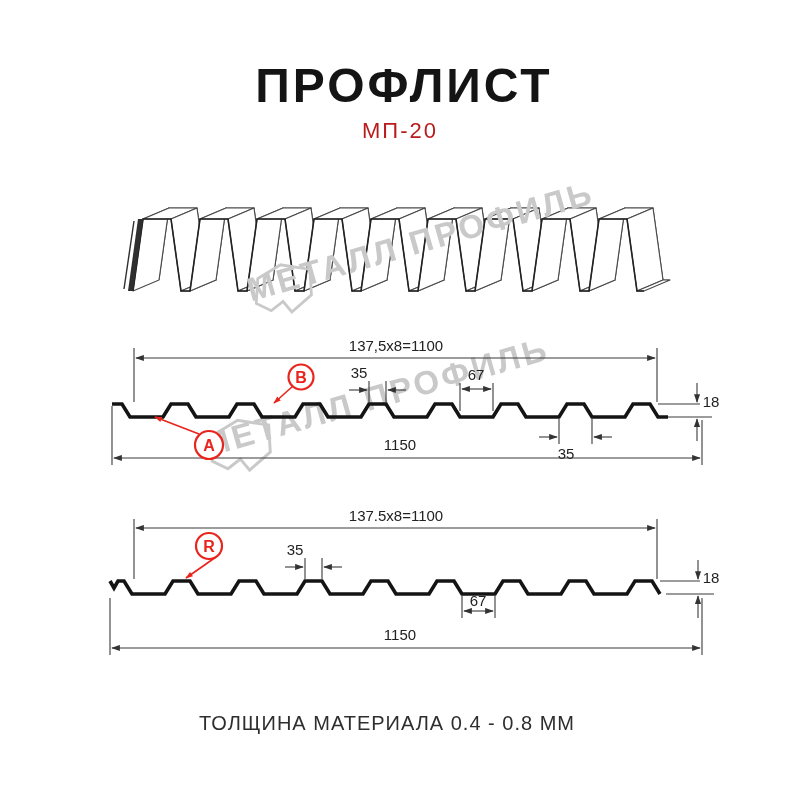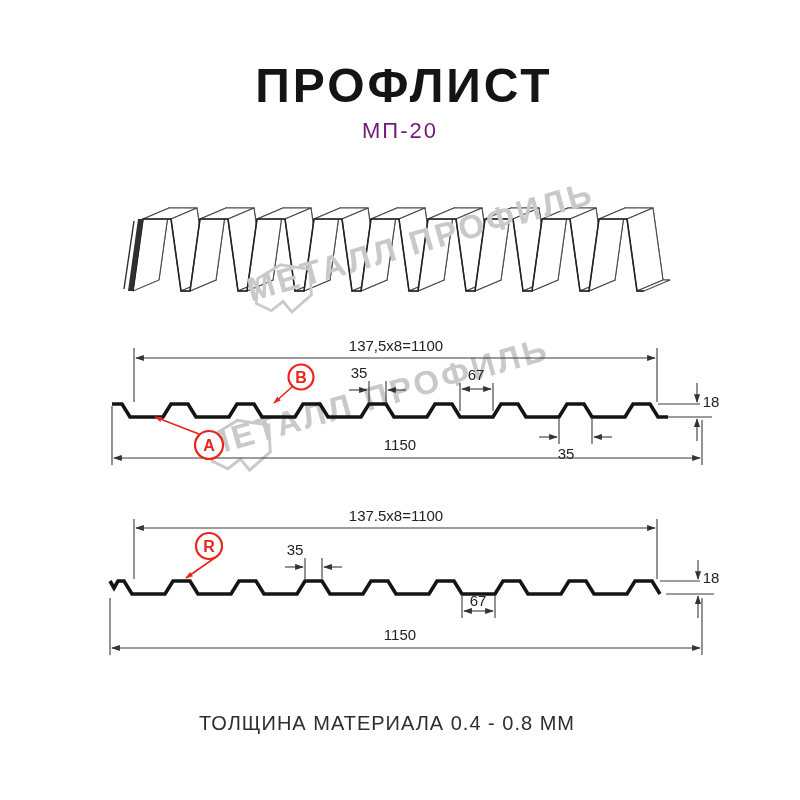--- a/index.html
+++ b/index.html
@@ -2,21 +2,21 @@
 <html><head>
 <meta charset="utf-8">
 <style>
   html,body{margin:0;padding:0;}
   body{width:800px;height:800px;background:#ffffff;position:relative;overflow:hidden;
        font-family:"Liberation Sans", sans-serif;}
   
   .title{position:absolute;left:4px;top:58px;width:800px;text-align:center;
          font-size:48px;font-weight:bold;letter-spacing:3px;color:#141414;z-index:6;}
   .subtitle{position:absolute;left:0;top:118px;width:800px;text-align:center;
-         font-size:22px;font-weight:500;letter-spacing:2px;color:#701a75;z-index:6;}
+         font-size:22px;font-weight:500;letter-spacing:2px;color:#b91c1c;z-index:6;}
   .footer{position:absolute;left:0;top:712px;width:774px;text-align:center;
          font-size:20px;font-weight:500;letter-spacing:1px;color:#2e2e2e;z-index:6;}
   
   .wm{position:absolute;display:flex;align-items:center;gap:12px;z-index:2;
       transform-origin:left center;pointer-events:none;}
   .wm .wmtext{font-size:33px;font-weight:bold;letter-spacing:3px;color:#c9c9c9;white-space:nowrap;}
   #wm1{left:248px;top:272px;transform:rotate(-16deg);}
   #wm2{left:203px;top:428px;transform:rotate(-16deg);}
   svg{position:absolute;left:0;top:0;}
   #iso{z-index:1;}

